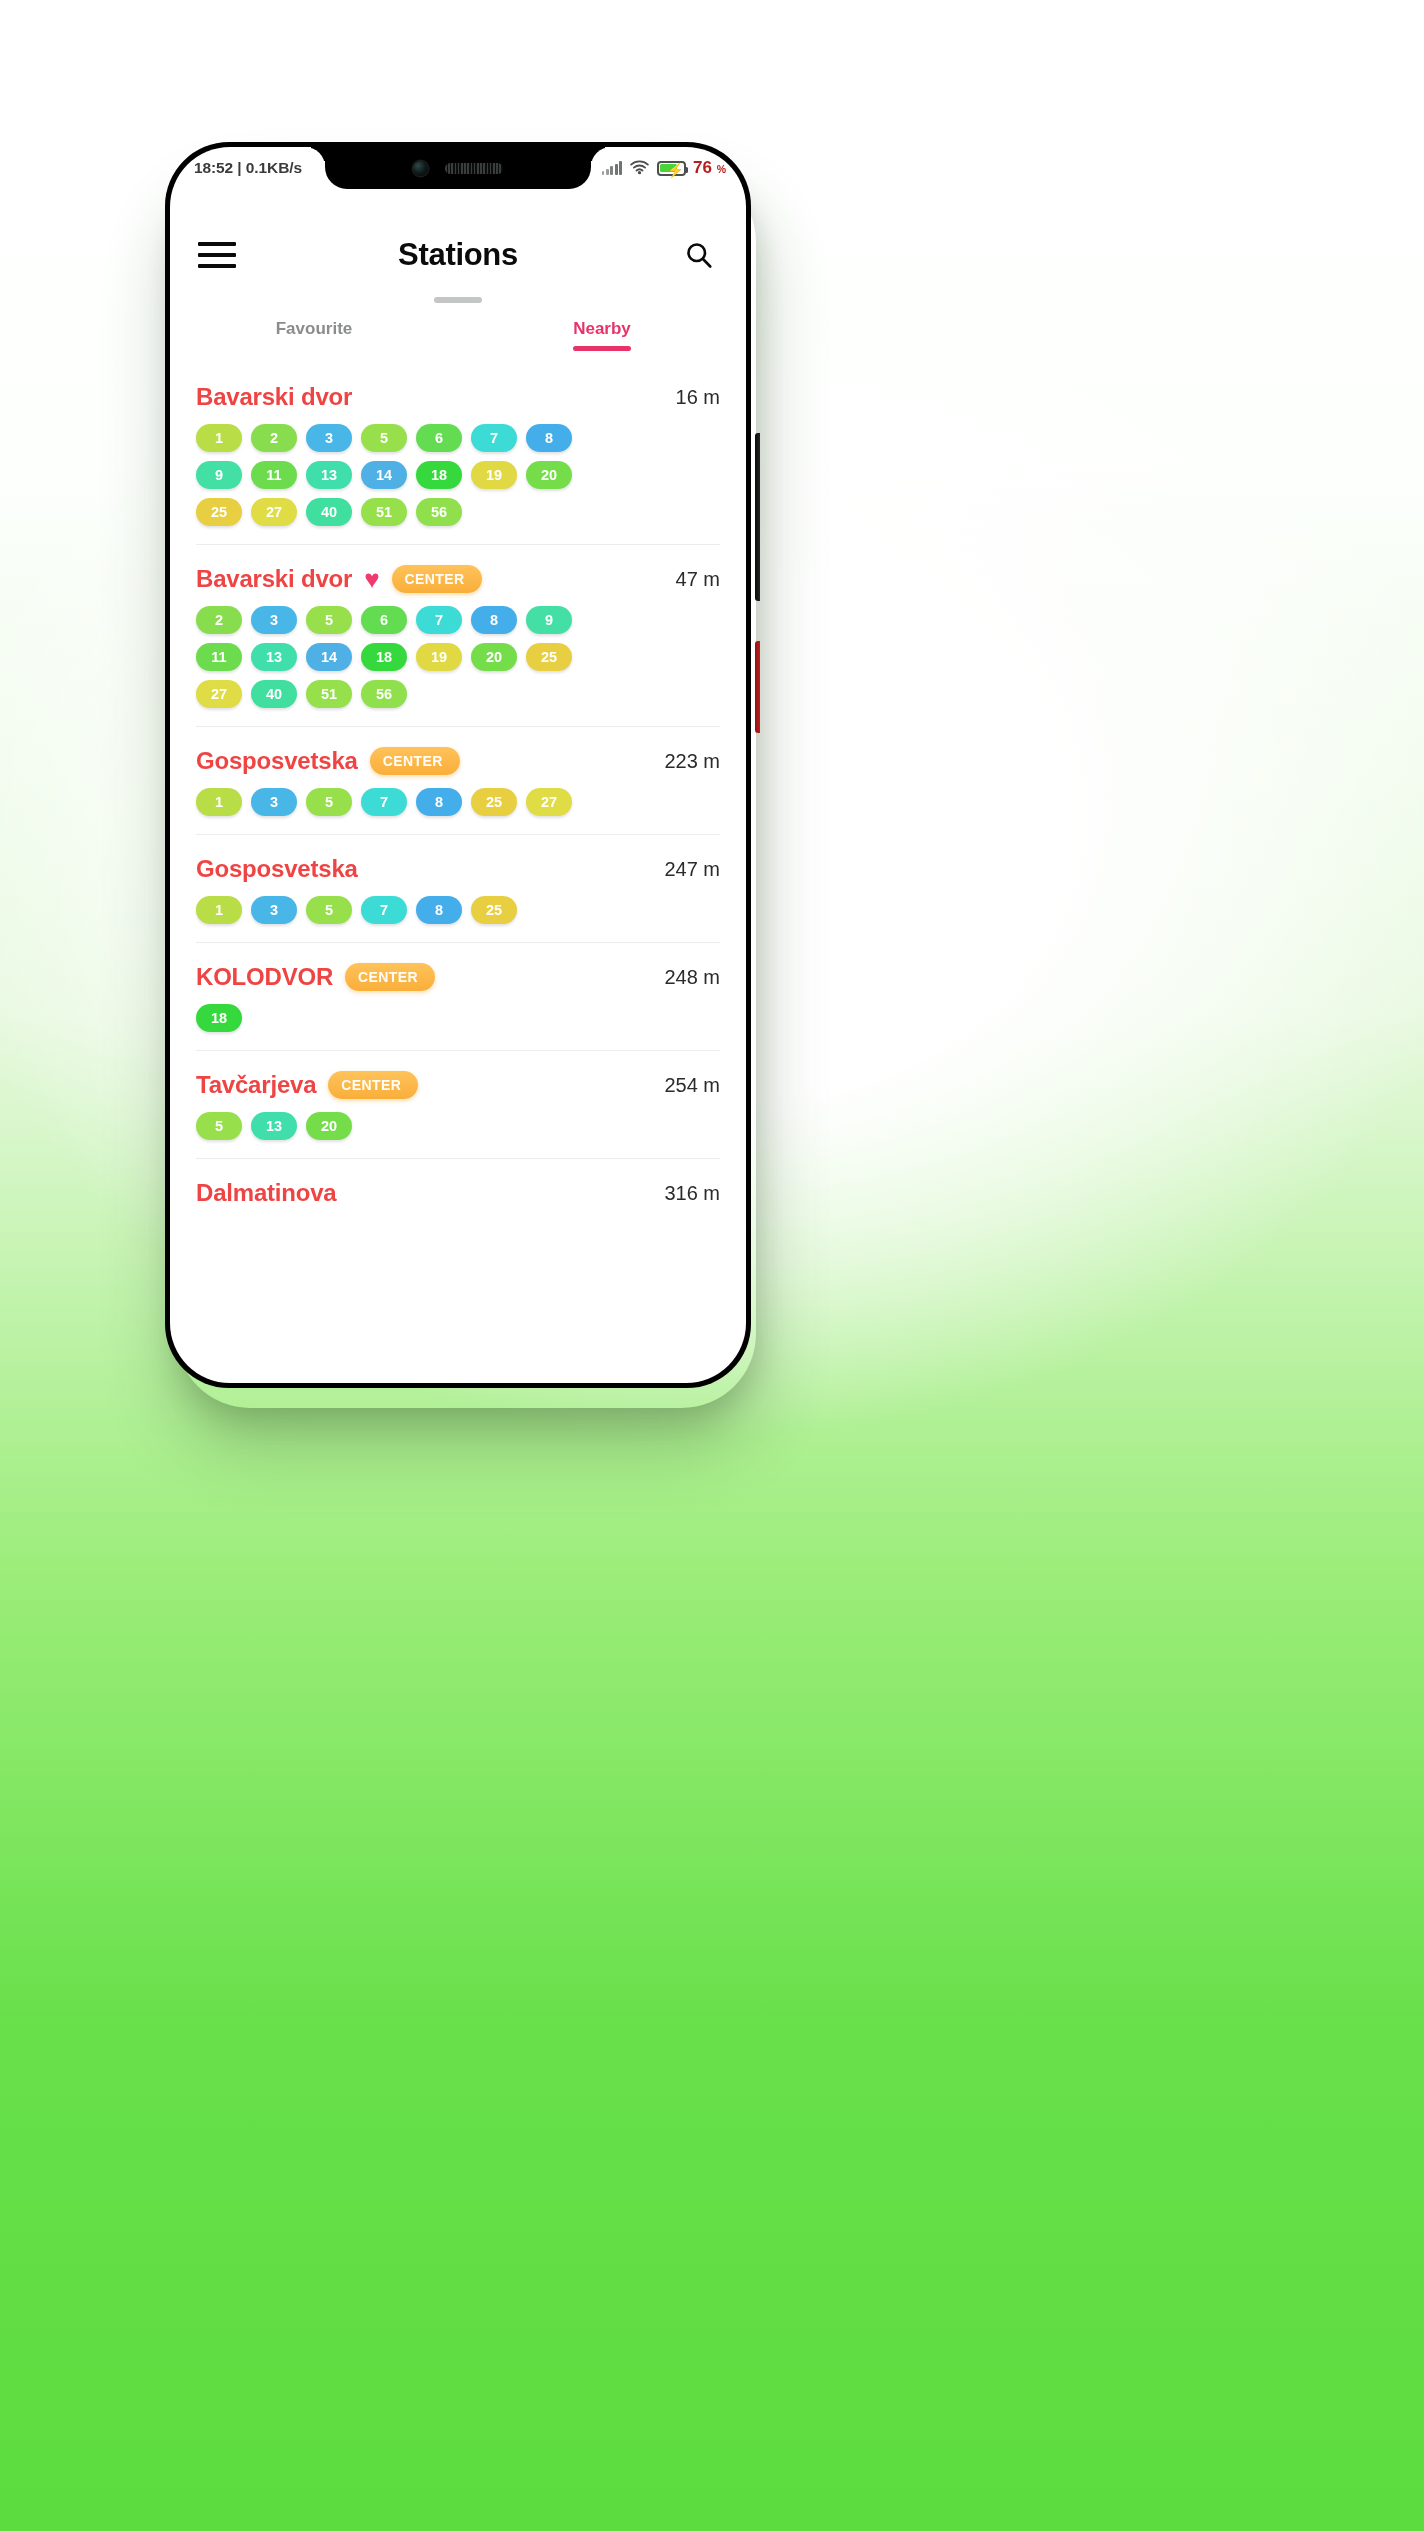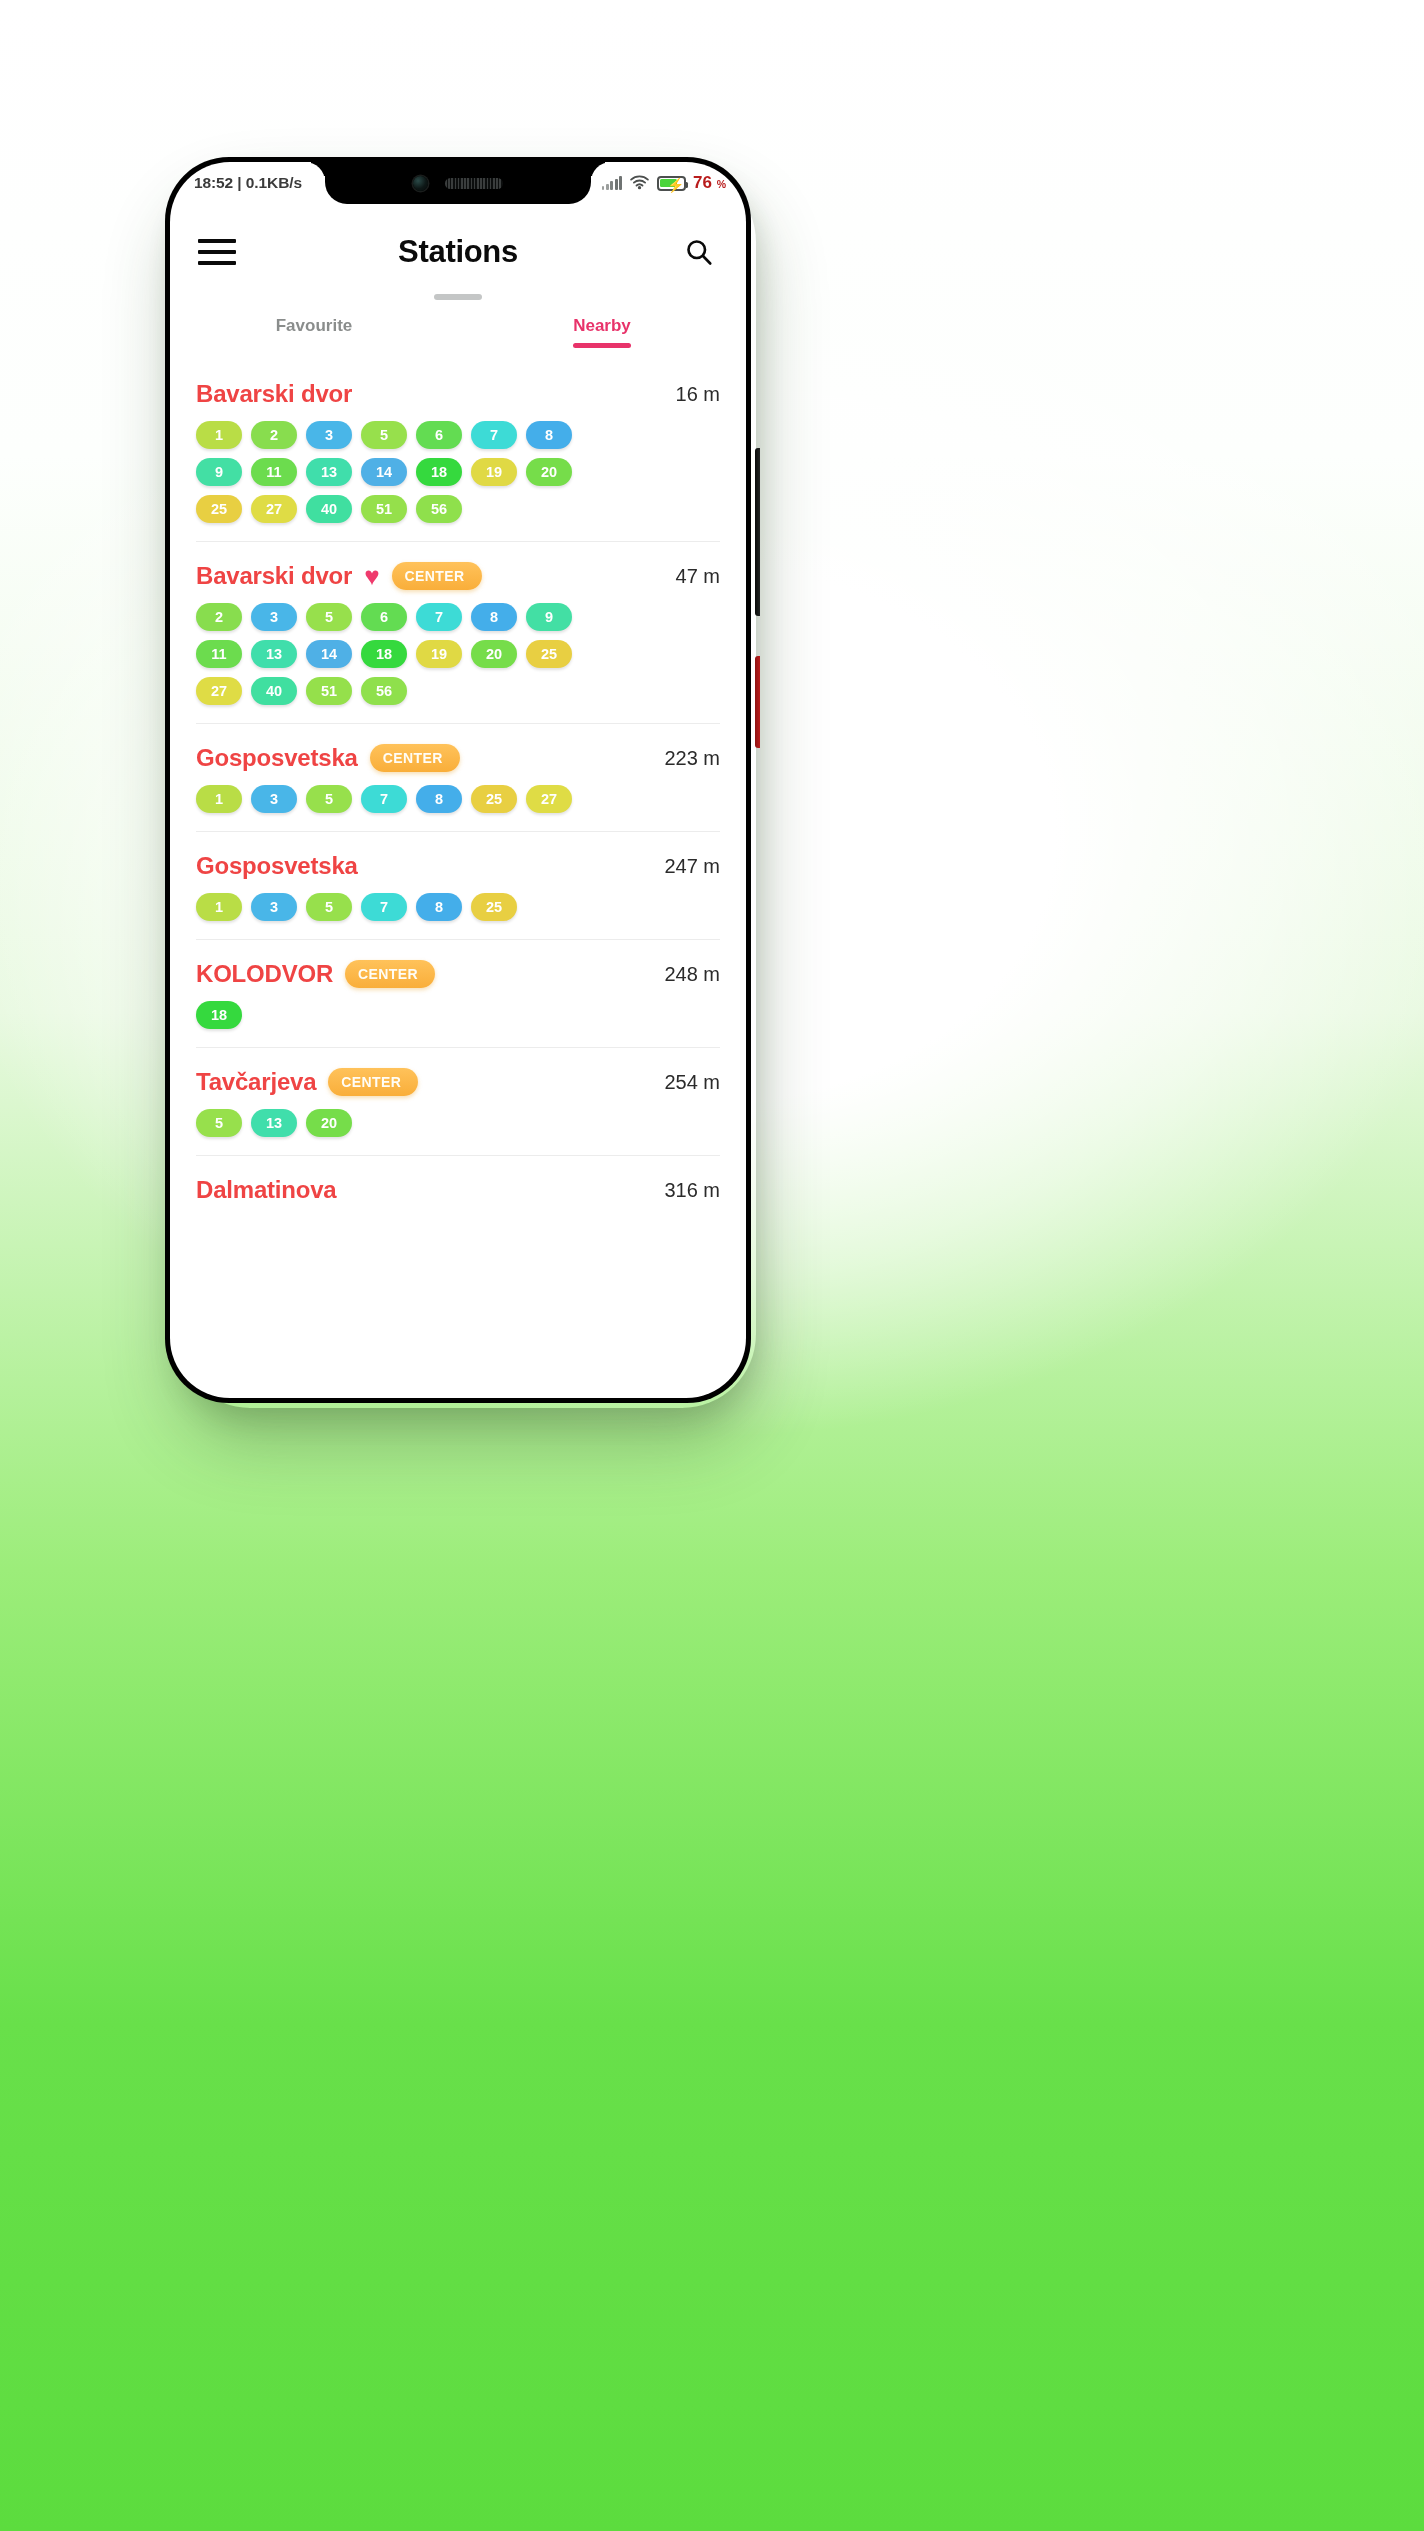--- a/index.html
+++ b/index.html
@@ -18,21 +18,21 @@
   
   .phone-shadow {
     position: absolute;
     left: 176px; top: 168px;
     width: 580px; height: 1240px;
     border-radius: 74px;
     box-shadow: 0 34px 70px rgba(40,70,30,0.30), 0 10px 28px rgba(40,70,30,0.18);
   }
   .phone {
     position: absolute;
-    left: 156px; top: 148px;
+    left: 156px; top: 133px;
     width: 604px; height: 1264px;
     border-radius: 72px;
     background: linear-gradient(118deg,#d9dcdb 0%,#8d9290 8%,#3a3d3c 16%,#101211 27%,#191b1a 50%,#111312 72%,#3d4140 84%,#93
 9895 92%,#d5d9d7 100%);
     padding: 9px;
     overflow: hidden;
   }
   .phone-inner {
     width: 100%; height: 100%;
     border-radius: 64px;
@@ -121,21 +121,21 @@
   }
   .batt-fill { width: 76%; height: 100%; background: #4ad43a; border-radius: 1.5px; }
   .bolt {
     position:absolute; left:8px; top:0px; font-size:14px; color:#2e2f2e; line-height:15px; font-weight:900;
   }
   .pct { font-size: 17px; font-weight: 700; color:#b91c1c; }
   .pct small { font-size: 10.5px; font-weight:600; }
 
   
   .appbar {
-    margin-top: 48px;
+    margin-top: 66px;
     height: 84px;
     display: flex; align-items: center;
     padding: 0 28px;
   }
   .hamburger { width: 38px; height: 26px; display:flex; flex-direction:column; justify-content:space-between; cursor:pointer; }
   .hamburger span { display:block; height:4.2px; background:#0a0a0a; border-radius:1px; }
   .app-title {
     flex: 1; text-align: center;
     font-size: 31px; font-weight: 700; color:#0b0b0b; letter-spacing:-0.3px;
   }

